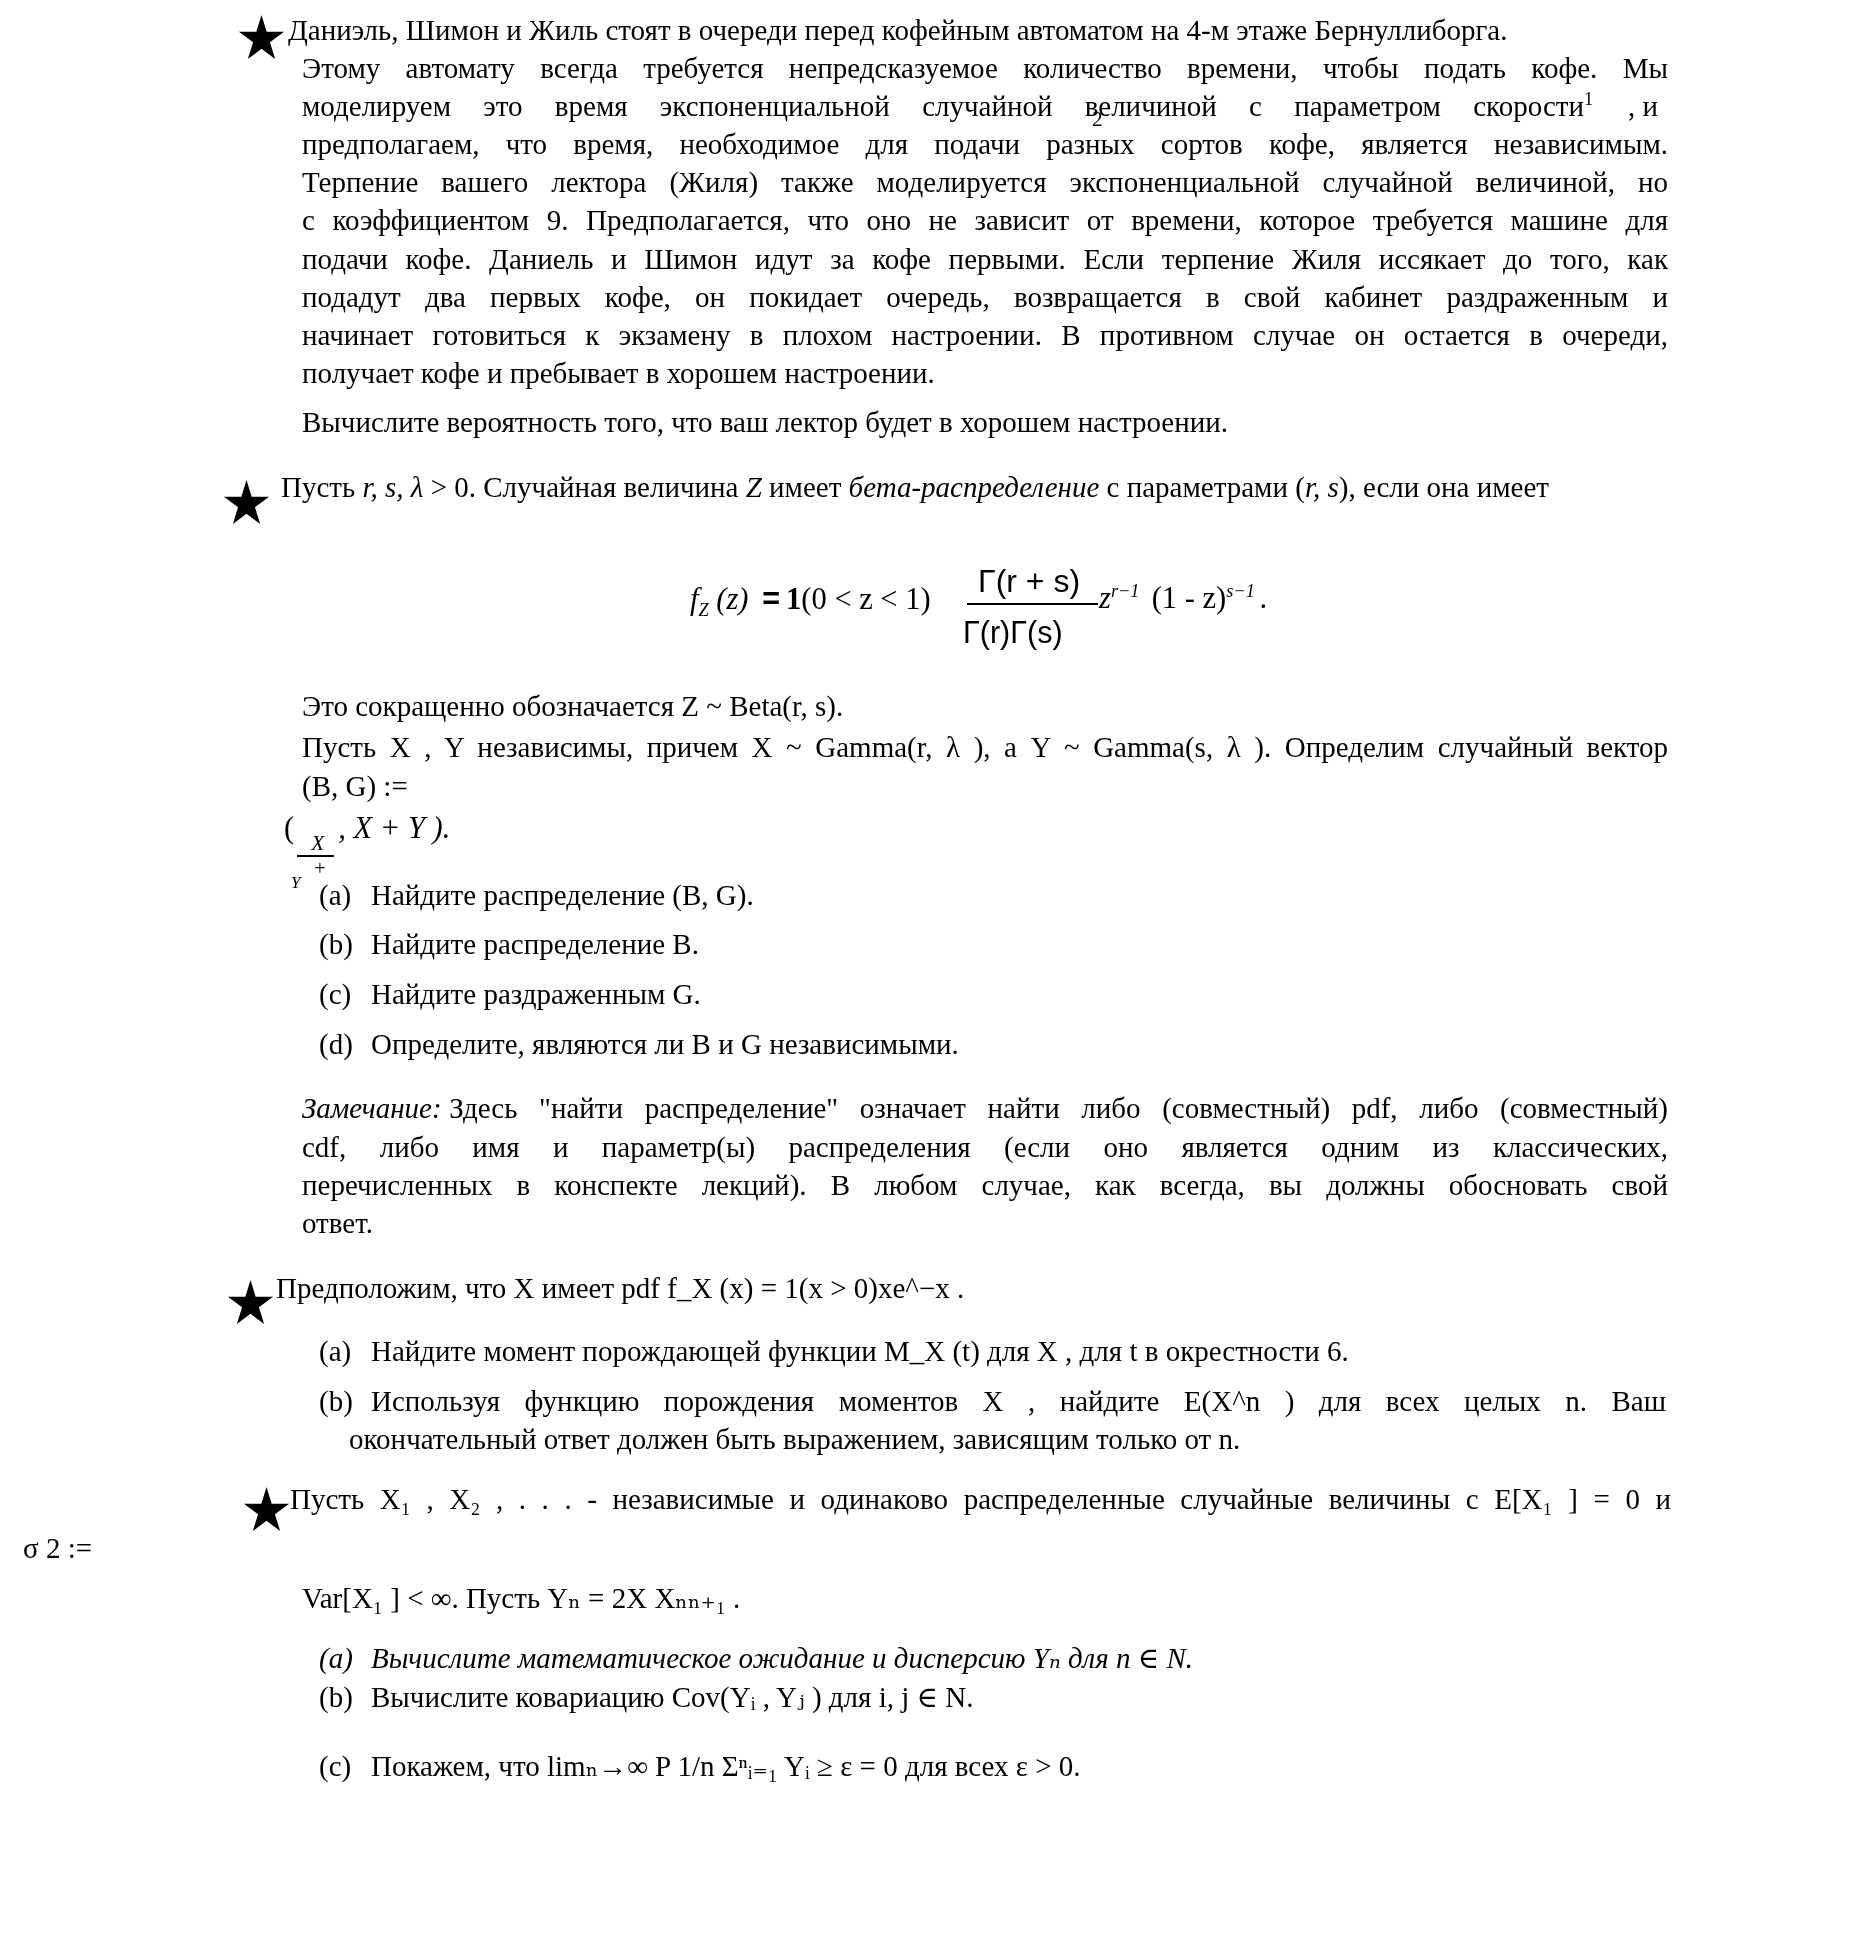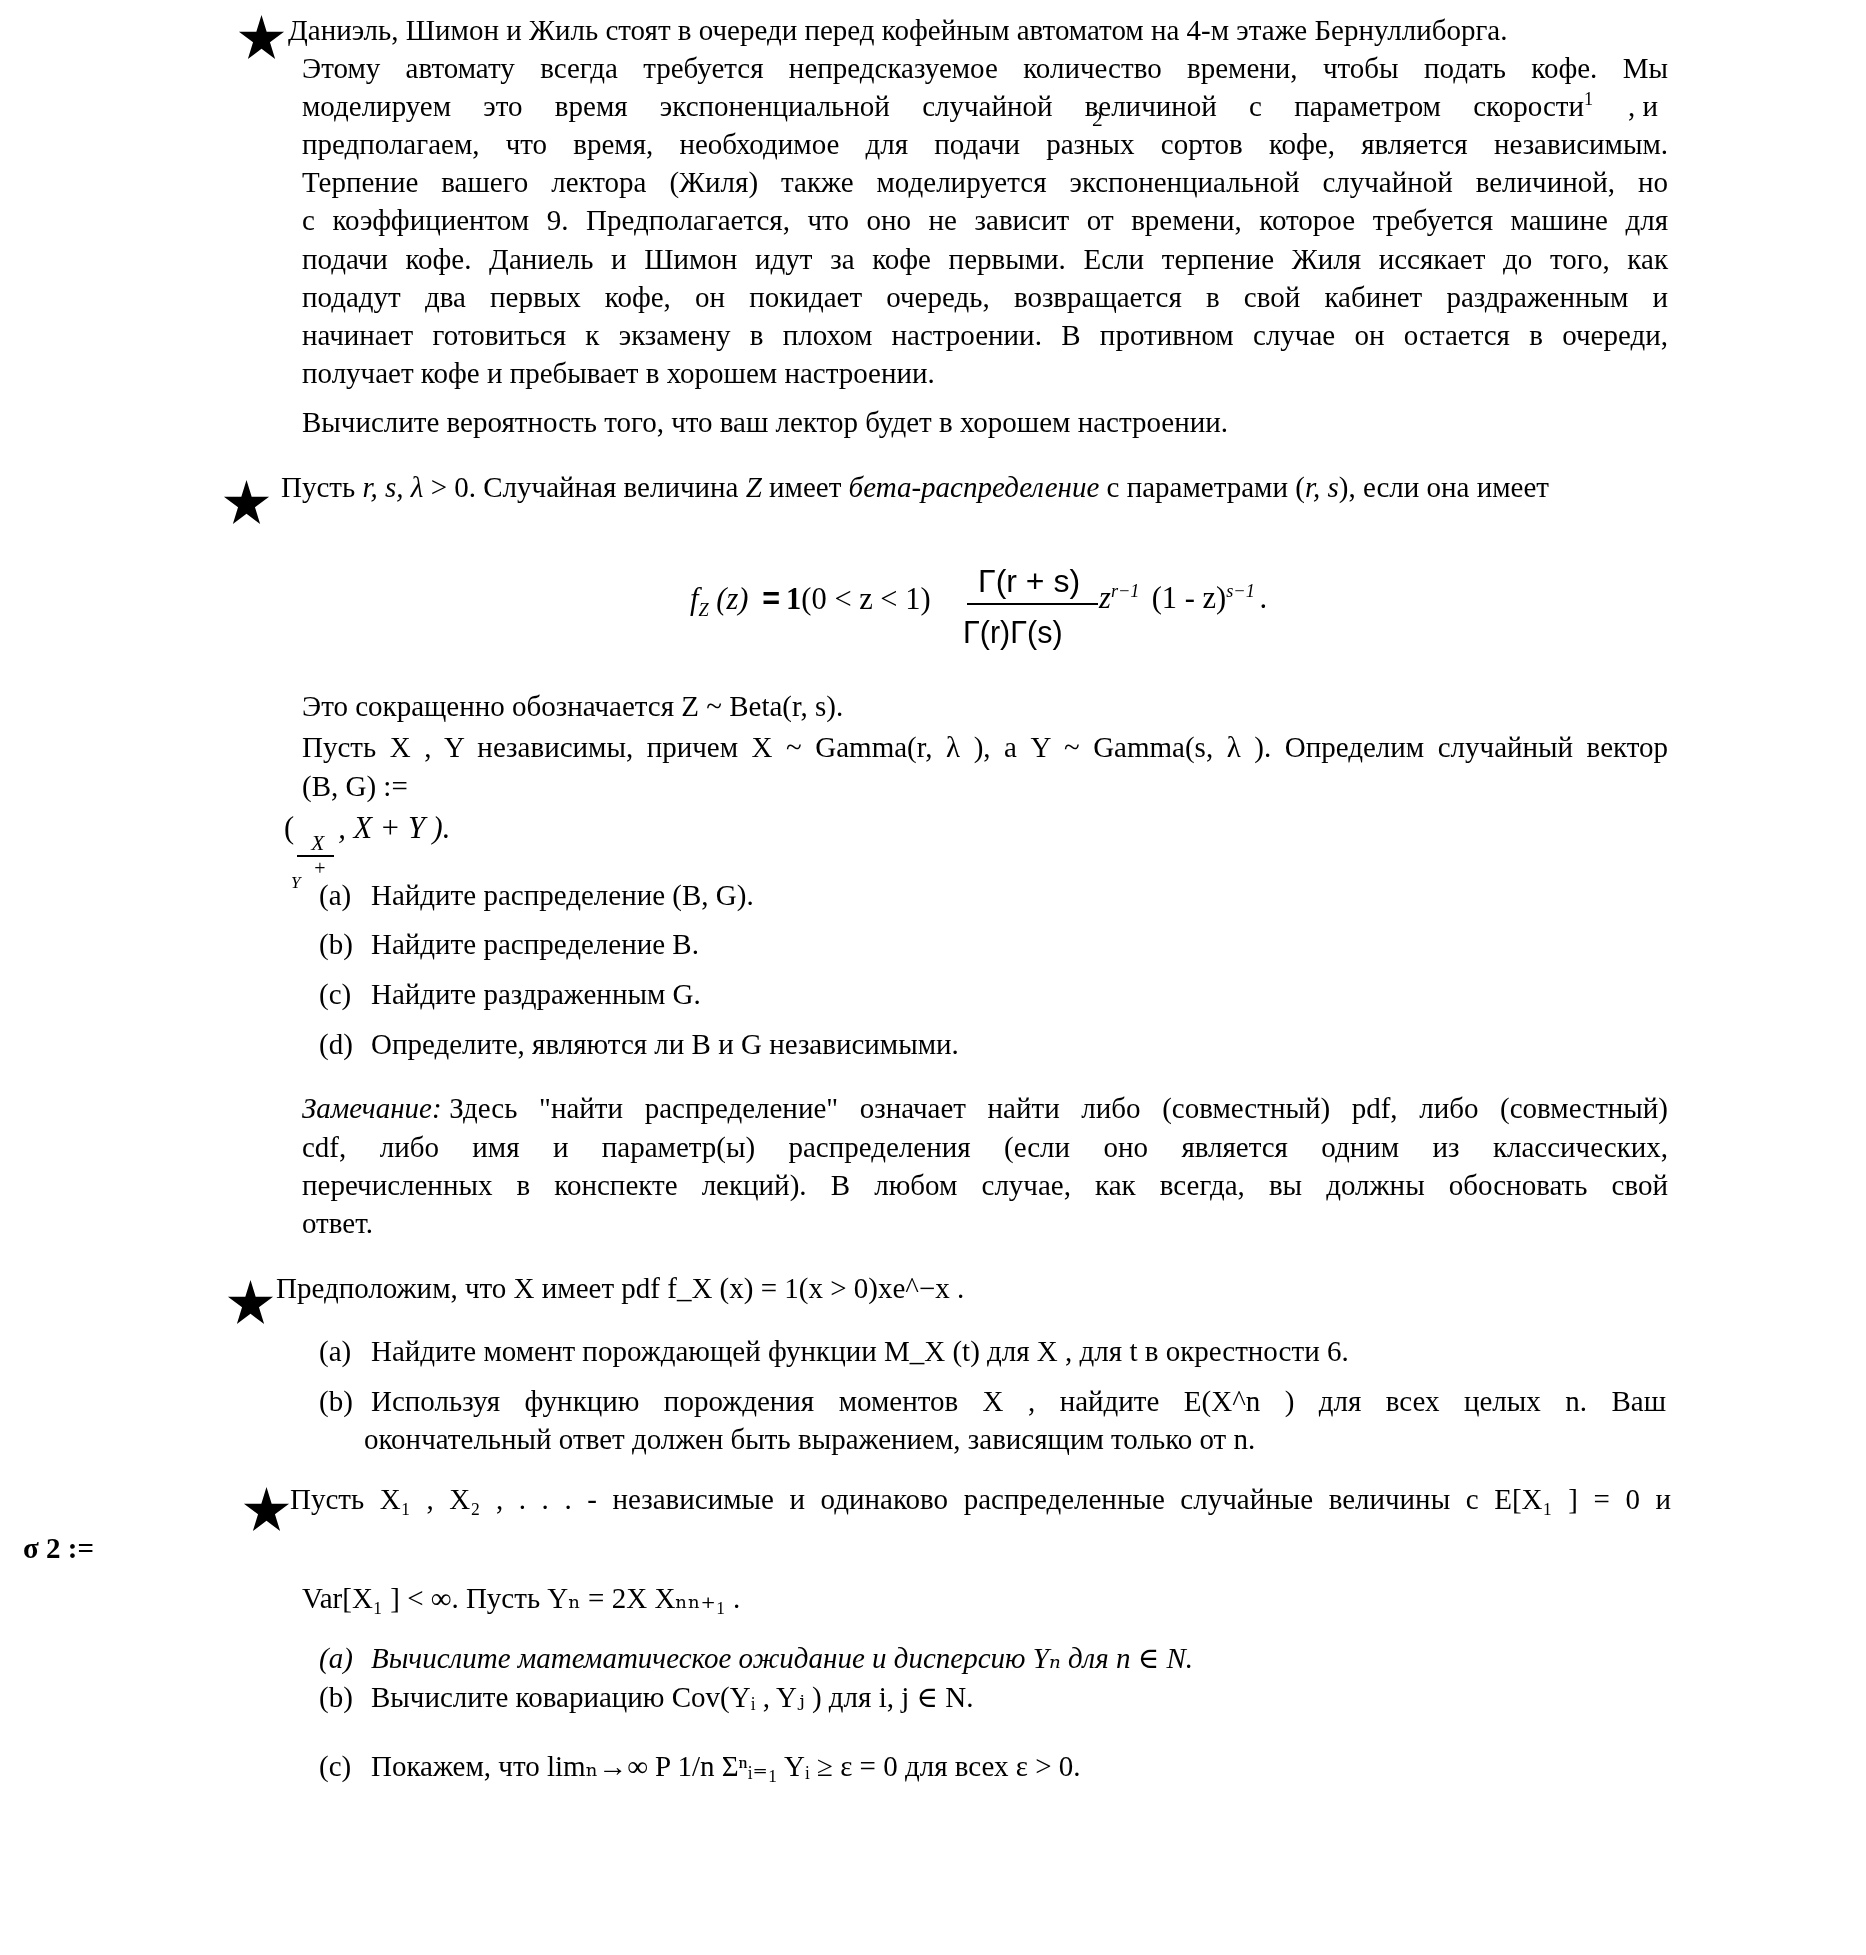--- a/index.html
+++ b/index.html
@@ -100,29 +100,29 @@
   <svg viewBox="0 0 100 100">
       <polygon points="50,2 61,38 98,38 68,60 79,96 50,74 21,96 32,60 2,38 39,38" fill="#000"></polygon>
     </svg>
 </div>
 <div>
   <div class="line" style="left:276px;top:1269px;">Предположим, что X имеет pdf f_X (x) = 1(x &gt; 0)xe^−x .</div>
   <div class="item" style="top:1332px;"><span class="lbl">(a)</span><span>Найдите момент порождающей функции M_X (t) для X , для t в окрестности 6.</span></div>
   <div class="item" style="top:1382px;width:1349px;">
     <span class="lbl">(b)</span><span style="display:inline-block;width:1295px;text-align:justify;text-align-last:justify;white-space:normal;">Используя функцию порождения моментов X , найдите E(X^n ) для всех целых n. Ваш</span>
   </div>
-  <div class="item" style="top:1420px;left:364px;">окончательный ответ должен быть выражением, зависящим только от n.</div>
+  <div class="item" style="top:1420px;left:349px;">окончательный ответ должен быть выражением, зависящим только от n.</div>
 </div>
 
 <div class="star" style="left:243px;top:1486px;">
   <svg viewBox="0 0 100 100">
       <polygon points="50,2 61,38 98,38 68,60 79,96 50,74 21,96 32,60 2,38 39,38" fill="#000"></polygon>
     </svg>
 </div>
 <div>
   <div class="line just" style="left:290px;width:1381px;top:1480px;">Пусть X₁ , X₂ , . . . - независимые и одинаково распределенные случайные величины с E[X₁ ] = 0 и</div>
-  <div class="abs" style="left:23px;top:1532px;font-size:29px;font-weight:bold;">σ 2 :=</div>
+  <div class="abs" style="left:23px;top:1532px;font-size:29px;">σ 2 :=</div>
   <div class="line" style="top:1579px;">Var[X₁ ] &lt; ∞. Пусть Yₙ = 2X Xₙₙ₊₁ .</div>
   <div class="item" style="top:1639px;font-style:italic;"><span class="lbl">(a)</span><span>Вычислите математическое ожидание и дисперсию Yₙ для n ∈ N.</span></div>
   <div class="item" style="top:1678px;"><span class="lbl">(b)</span><span>Вычислите ковариацию Cov(Yᵢ , Yⱼ ) для i, j ∈ N.</span></div>
   <div class="item" style="top:1747px;"><span class="lbl">(c)</span><span>Покажем, что limₙ→∞ P 1/n Σⁿᵢ₌₁ Yᵢ ≥ ε = 0 для всех ε &gt; 0.</span></div>
 </div>
 
 
 </body></html>

